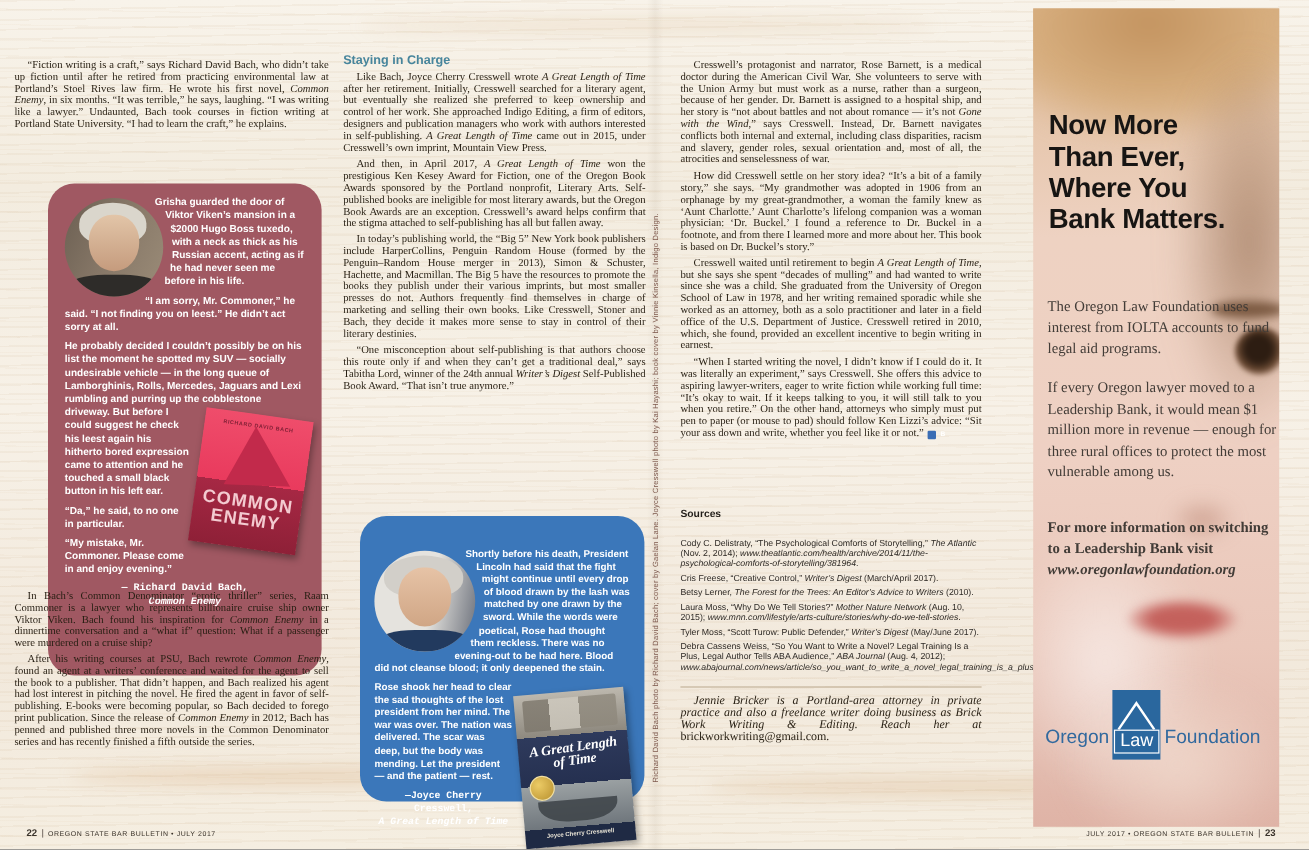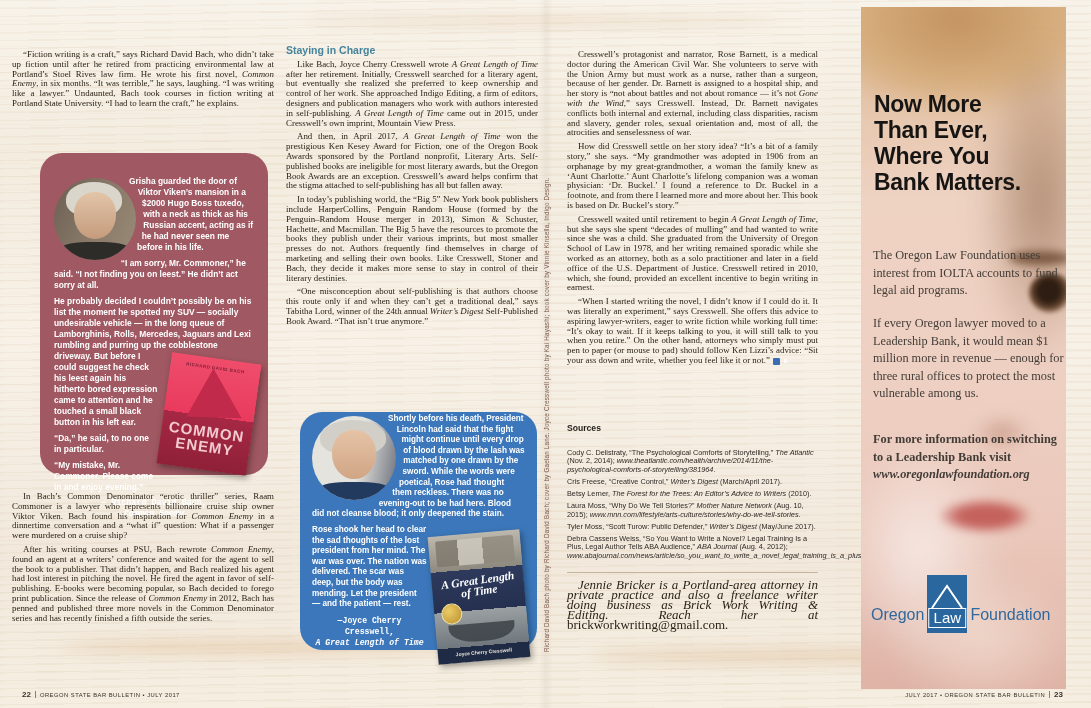--- a/index.html
+++ b/index.html
@@ -24,24 +24,24 @@
   #col2  { left:286px; top:46px;  width:252px; }
   #col3  { left:567px; top:50px;  width:251px; }
   .section-heading { font-family:"Liberation Sans", sans-serif; font-weight:bold;
     font-size:10.5px; color:#47859c; margin-bottom:4px; }
   em { font-style:italic; }
 
   
   .quote-box { position:absolute; border-radius:22px; color:#fff;
     font-family:"Liberation Sans", sans-serif; font-weight:bold; }
   .quote-box p { margin-bottom:5px; }
-  #red-box  { left:40px;  top:153px; width:228px; height:322px; background:#a05862;
-    padding:23px 14px; font-size:8.4px; line-height:11px; }
-  #blue-box { left:300px; top:412px; width:237px; height:238px; background:#3b77ba;
-    padding:2px 12px; font-size:8.2px; line-height:10.6px; }
+  #red-box  { left:40px;  top:153px; width:228px; height:410px; background:#a05862;
+    padding:10px 14px; font-size:8.4px; line-height:11px; }
+  #blue-box { left:300px; top:430px; width:237px; height:238px; background:#3b77ba;
+    padding:27px 12px; font-size:8.2px; line-height:10.6px; }
   .portrait { float:left; border-radius:50%; overflow:hidden; position:relative;
     shape-outside:circle(50%); }
   .bach  { width:82px; height:82px; margin:2px 8px 3px 0;
     background:linear-gradient(115deg,#6b5f52 0%, #857666 45%, #9b8c78 100%); }
   .cress { width:84px; height:84px; margin:2px 8px 3px 0;
     background:linear-gradient(100deg,#e5e3de 55%, #6a6f7a 100%); }
   .p-hair { position:absolute; left:15%; top:5%; width:68%; height:42%;
     border-radius:50% 50% 42% 42%; background:#dad6cc; }
   .p-face { position:absolute; left:24%; top:17%; width:52%; height:58%;
     border-radius:48% 48% 52% 52%; background:linear-gradient(#e2c5a8,#c59b7d); }
@@ -84,21 +84,21 @@
   .gl-author { position:absolute; bottom:3px; width:100%; text-align:center;
     font-size:5px; color:#e8e3d5; font-weight:bold; }
 
   
   #sources { position:absolute; left:567px; top:424px; width:251px;
     font-family:"Liberation Sans", sans-serif; font-size:7.3px; line-height:8.6px; color:#2e2a26; }
   #sources .src-heading { font-weight:bold; font-size:8.6px; margin-bottom:16px; color:#211d19; }
   #sources p { margin-bottom:3.5px; }
   .divider { position:absolute; left:567px; top:572px; width:251px; height:1px; background:#c4b49b; }
   #bio { position:absolute; left:567px; top:580px; width:251px; font-style:italic;
-    font-size:13px; line-height:10px; text-align:justify; text-indent:11px; }
+    font-size:10px; line-height:10px; text-align:justify; text-indent:11px; }
   #bio em { font-style:normal; }
   .endmark { display:inline-block; width:7px; height:7px; background:#3a6db4; color:#fff;
     font-family:"Liberation Sans", sans-serif; font-weight:bold; font-size:5.5px;
     line-height:7px; text-align:center; border-radius:1px; margin-left:3px; vertical-align:0; }
 
   
   .credits { position:absolute; left:543px; top:150px; height:530px;
     writing-mode:vertical-rl; transform:rotate(180deg);
     font-family:"Liberation Sans", sans-serif; font-size:6.3px; letter-spacing:0.2px;
     color:#7d584c; text-align:center; }

